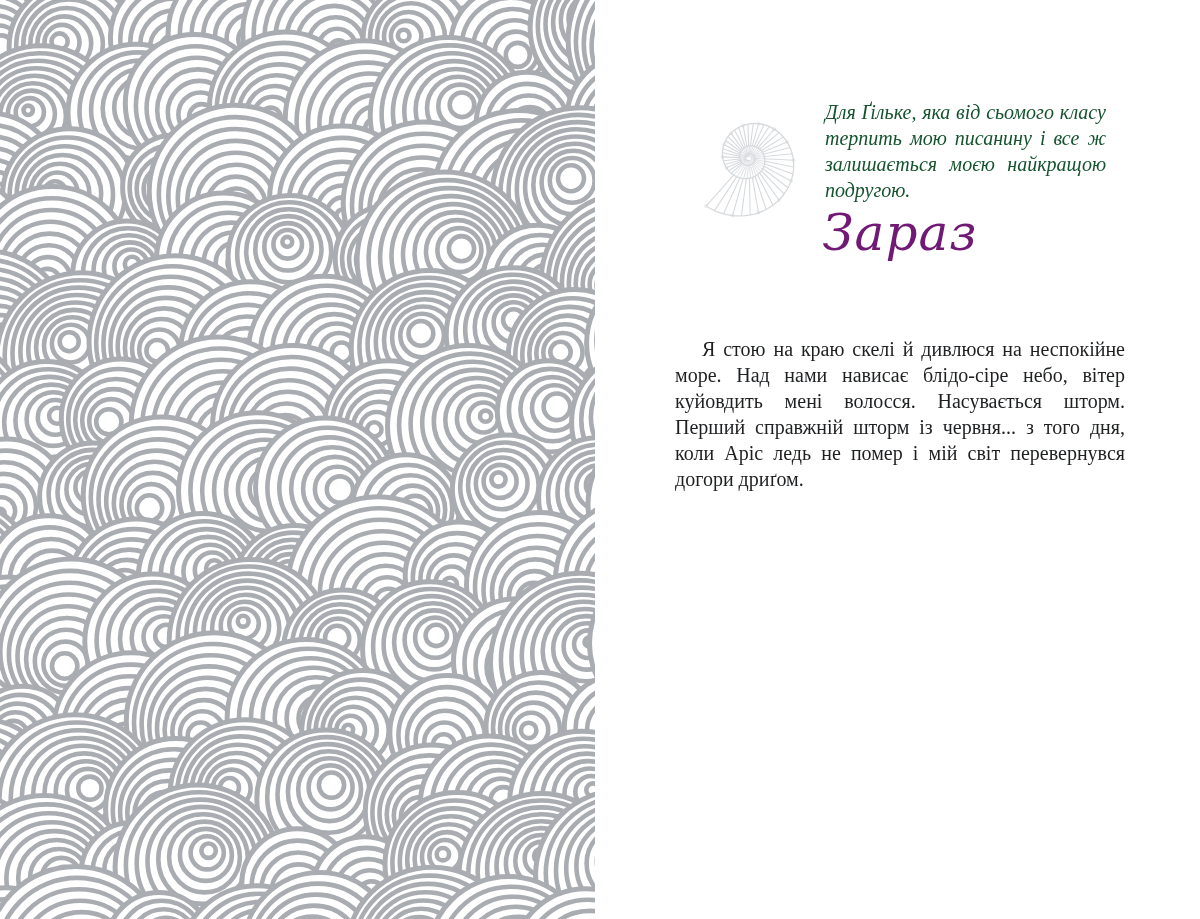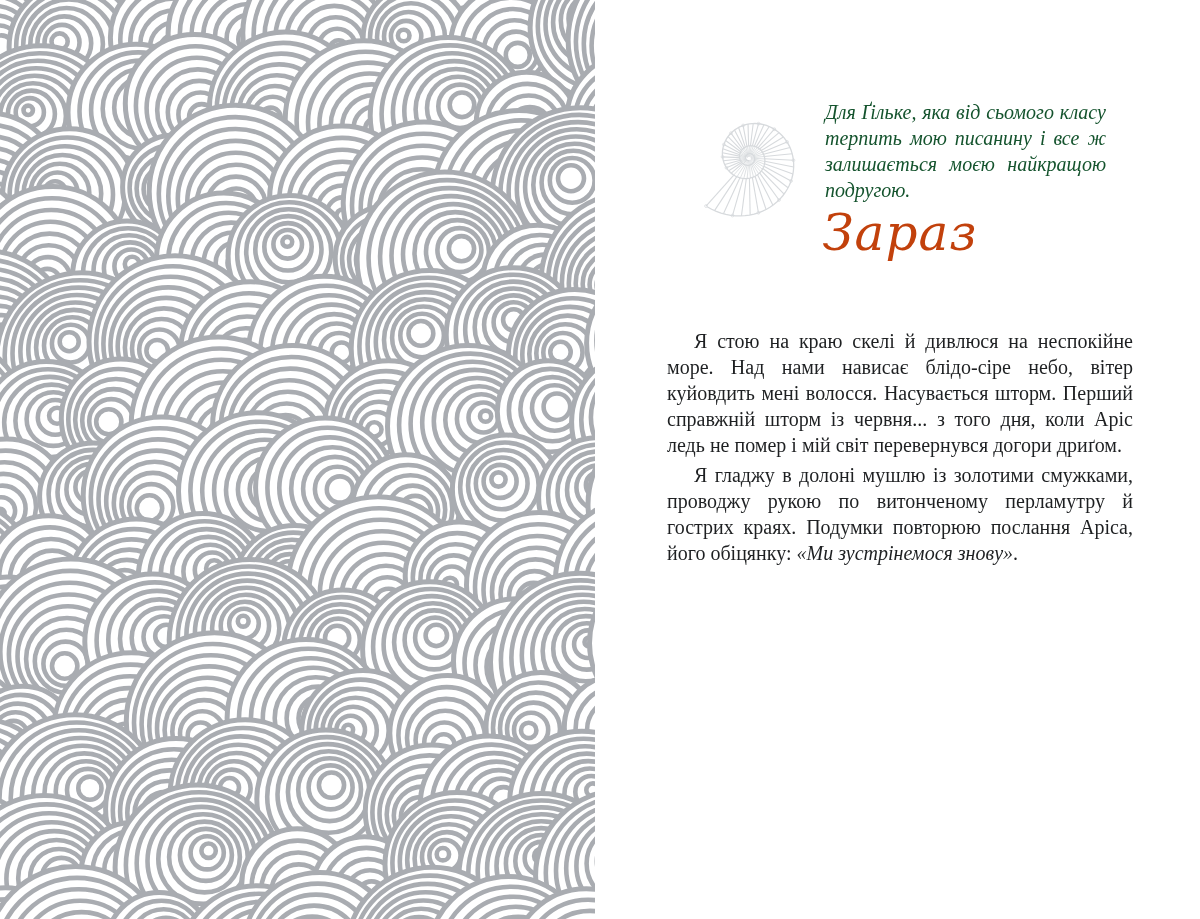--- a/index.html
+++ b/index.html
@@ -54,37 +54,37 @@
     position: absolute;
     left: 68px;   
     top: 203px;
     width: 474px;
     text-align: center;
     font-family: "DejaVu Serif", "Liberation Serif", serif;
     font-style: italic;
     font-size: 50px;
     line-height: 60px;
     letter-spacing: 1px;
-    color: #c2410c;
+    color: #701a75;
   }
 
   .body-text {
     position: absolute;
     left: 68px;   
     top: 324px;
     width: 474px;
     font-family: "Liberation Serif", serif;
     font-size: 20px;
     line-height: 26px;
     text-align: justify;
     color: #1e2022;
     hyphens: auto;
   }
   .body-text p {
-    margin: 4px;
+    margin: 12px;
     text-indent: 27px;
   }
   .quote-italic { font-style: italic; }
 </style>
 </head>
 <body>
 
 <div class="pattern-page">
   <svg id="pattern-svg" width="595" height="919" viewBox="0 0 595 919" xmlns="http://www.w3.org/2000/svg">
       <rect width="595" height="919" fill="#a9acb1"></rect>
@@ -1425,16 +1425,15 @@
         <circle cx="43.46" cy="69.74" r="1.4" fill="none" stroke="#d7dadd" stroke-width="0.7"></circle>
       </svg>
   </div>
 
   <div class="dedication">Для Ґільке, яка від сьомого класу терпить мою писанину і все ж залишається моєю найкращою подругою.</div>
 
   <div class="chapter-title">Зараз</div>
 
   <div class="body-text">
     <p>Я стою на краю скелі й дивлюся на неспокійне море. Над нами нависає блідо-сіре небо, вітер куйовдить мені волосся. Насувається шторм. Перший справжній шторм із червня... з того дня, коли Аріс ледь не помер і мій світ перевернувся догори дриґом.</p>
-    <p><span>Я гладжу в долоні мушлю із золотими смужками, проводжу рукою по витонченому перламутру й гострих краях. Подумки повторюю послання Аріса, його обіцянку: </span><span class="quote-italic">«Ми зустрінемося знову»</span><span>.</span></p>
   </div>
 
 </div>
 
 </body></html>

